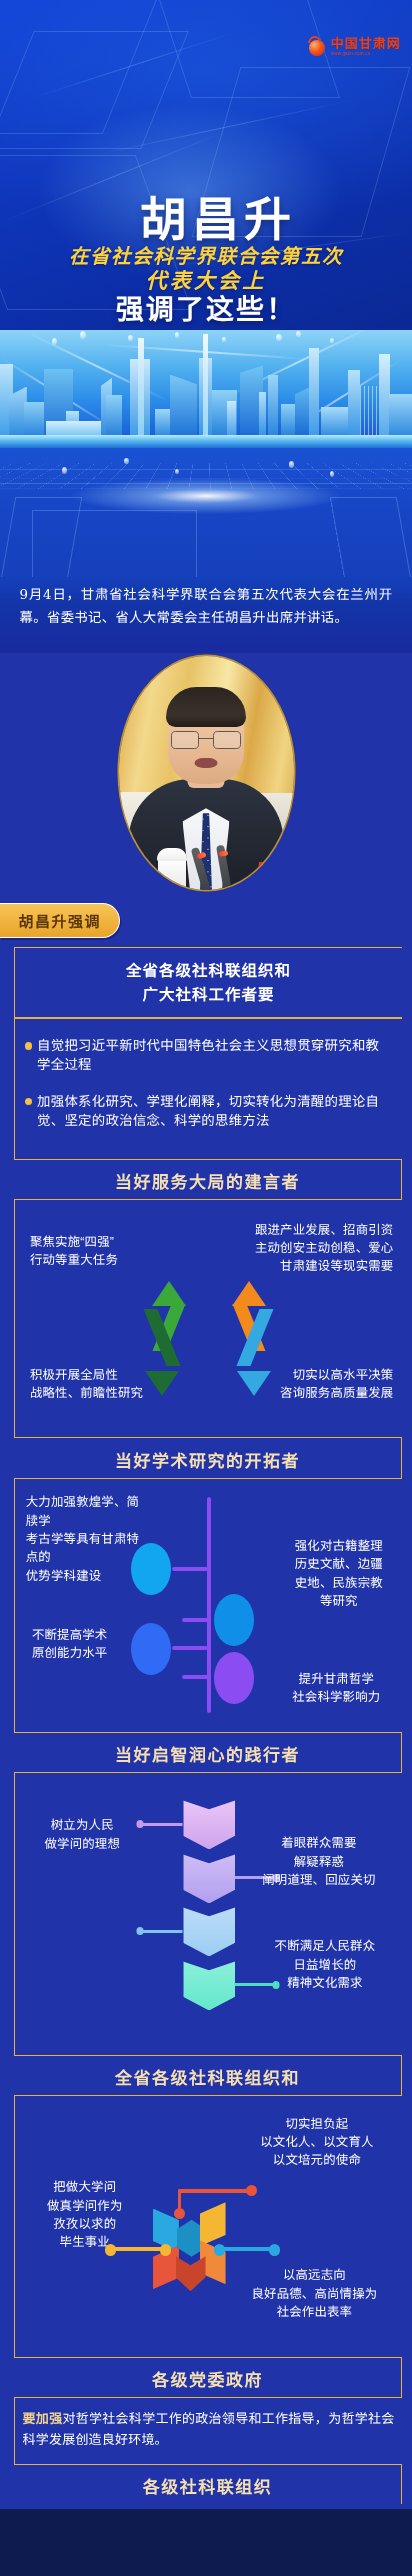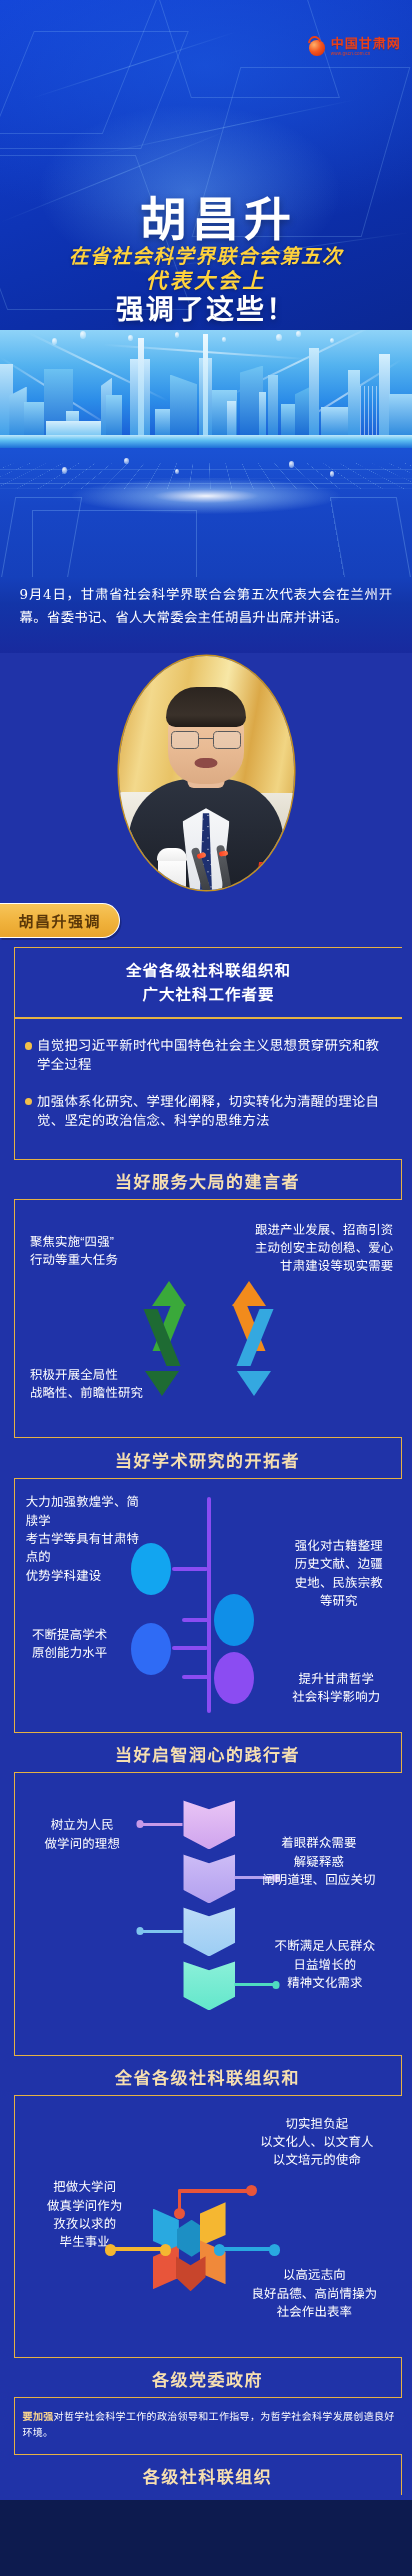--- a/index.html
+++ b/index.html
@@ -272,21 +272,21 @@
   .cvline { position:absolute; height:2.1px; }
   .cvdot { position:absolute; width:7.2px; height:7.2px; border-radius:50%; }
 
   
   .hexg { position:relative; width:134px; height:134px; margin:0 auto; }
   .hx { position:absolute; }
   .hxline { position:absolute; height:3.6px; border-radius:2.1px; }
   .hxdot { position:absolute; width:11.3px; height:11.3px; border-radius:50%; }
 
   
-  .para { font-size:10px; line-height:1.58; color:#fff; letter-spacing:0.2px; text-align:justify; }
+  .para { font-size:13px; line-height:1.58; color:#fff; letter-spacing:0.2px; text-align:justify; }
   .hl { color:#f6d28f; font-weight:bold; }
 </style>
 </head>
 <body>
 
 <div class="page">
 
   <div class="hero">
     <div class="poly" style="left:-62px;top:-20.6px;width:196px;height:155px;transform:skewX(-22deg);"></div>
     <div class="poly" style="left:10.3px;top:31px;width:155px;height:118px;transform:skewX(-22deg);"></div>
@@ -448,20 +448,22 @@
             <span class="ar ar-green-up"></span>
           <span class="ar ar-orange-bar"></span>
             <span class="ar ar-orange-up"></span>
           <span class="ar ar-dgreen-bar"></span>
             <span class="ar ar-dgreen-dn"></span>
           <span class="ar ar-cyan-bar"></span>
             <span class="ar ar-cyan-dn"></span>
         </div>
         <div class="cap" style="left:9.3px;top:166px;width:129px;white-space:pre-line;">积极开展全局性
 战略性、前瞻性研究</div>
+        <div class="cap r" style="right:3.1px;top:166px;width:134px;white-space:pre-line;">切实以高水平决策
+咨询服务高质量发展</div>
       </div>
     </div>
 
     <div class="obox lnone tnone bnone" style="padding:0;border-right:1px solid #e6b243;">
       <div class="sect-title">当好学术研究的开拓者</div>
     </div>
 
     <div class="obox rnone" style="padding:0 5.2px 11.3px;">
       <div class="twocol" style="min-height:242px;">
         <div class="spine" style="position:absolute;left:50%;top:18.5px;transform:translateX(-50%);height:216px;">

